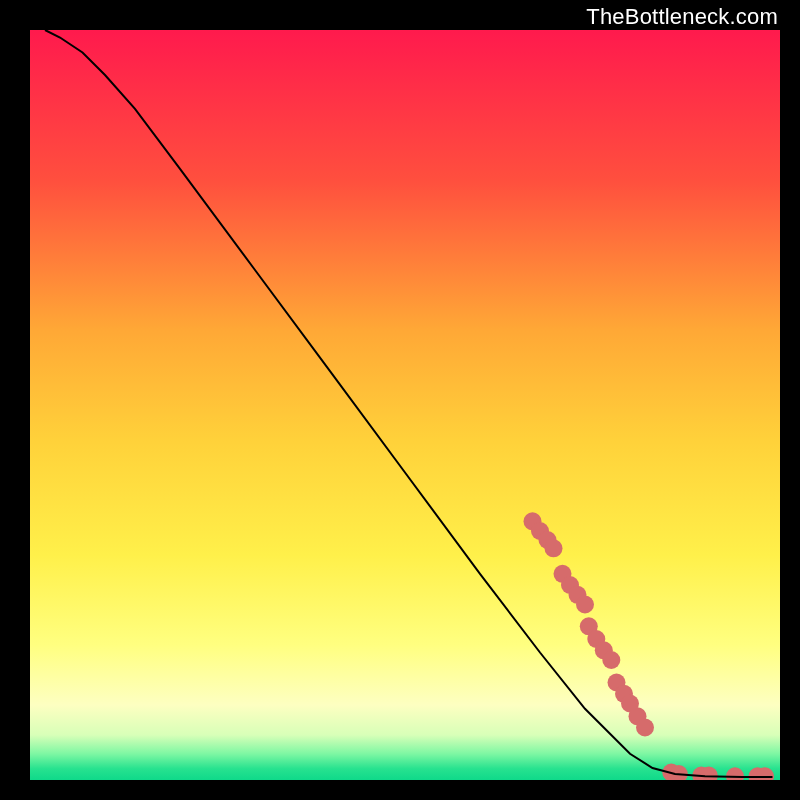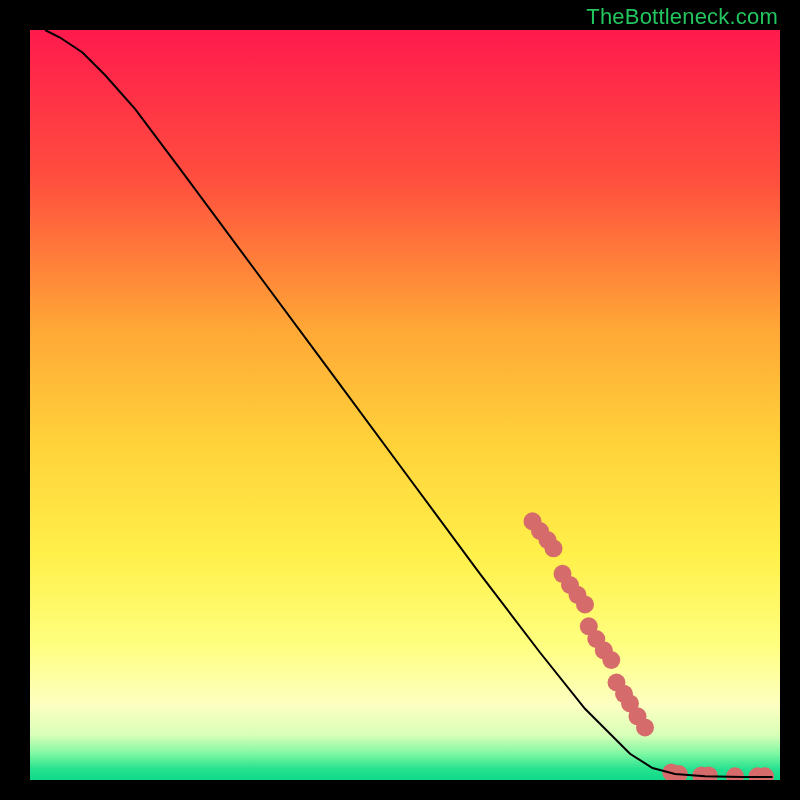--- a/index.html
+++ b/index.html
@@ -8,21 +8,21 @@
     width: 800px;
     height: 800px;
     background: #000;
     position: relative;
     font-family: Arial, Helvetica, sans-serif;
   }
   .watermark {
     position: absolute;
     top: 4px;
     right: 22px;
-    color: #22c55e;
+    color: #ffffff;
     font-size: 22px;
     letter-spacing: 0.2px;
     font-weight: 400;
   }
   .plot-outer {
     position: absolute;
     left: 30px;
     top: 30px;
     width: 750px;
     height: 750px;

